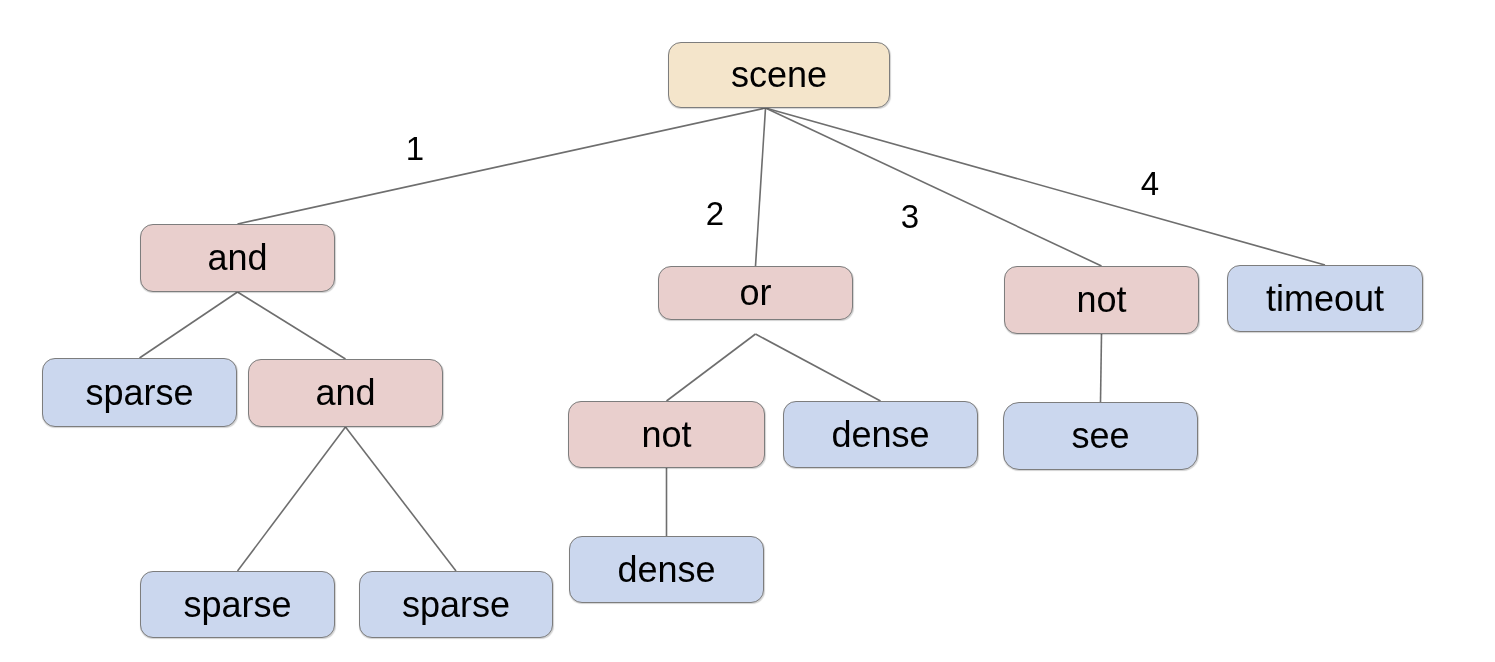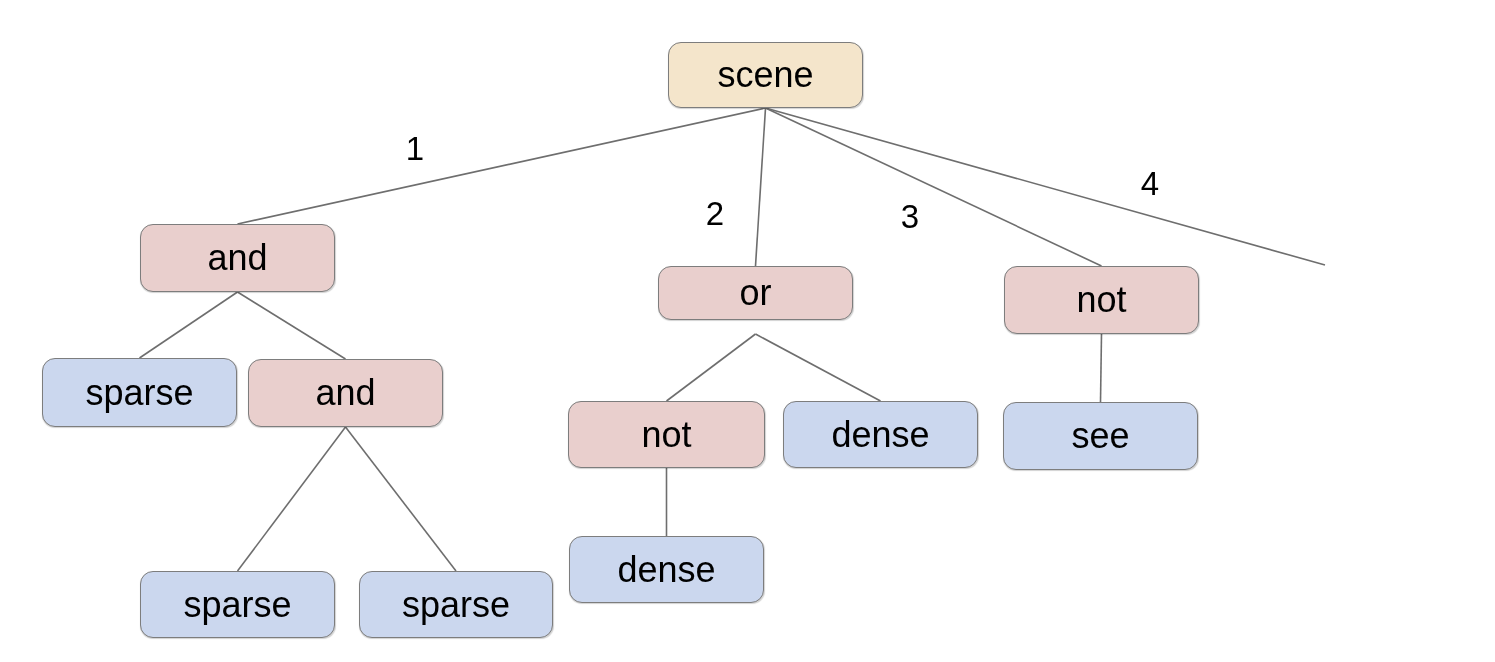--- a/index.html
+++ b/index.html
@@ -66,25 +66,26 @@
       <line x1="755.5" y1="334" x2="666.5" y2="401" class="edge-line"></line>
       <line x1="755.5" y1="334" x2="880.5" y2="401" class="edge-line"></line>
       <line x1="666.5" y1="468" x2="666.5" y2="536" class="edge-line"></line>
       <line x1="1101.5" y1="334" x2="1100.5" y2="402" class="edge-line"></line>
     </svg>
 
 <div class="edge-label" style="left: 415px; top: 148px;">1</div>
     <div class="edge-label" style="left: 715px; top: 213px;">2</div>
     <div class="edge-label" style="left: 910px; top: 216px;">3</div>
     <div class="edge-label" style="left: 1150px; top: 183px;">4</div>
-    <div class="node root" style="left: 668px; top: 42px; width: 195px; height: 66px;">scene</div>
+    <div class="node root" style="left: 668px; top: 42px; width: 222px; height: 66px;">scene</div>
     <div class="node operator" style="left: 140px; top: 224px; width: 195px; height: 68px;">and</div>
     <div class="node operator" style="left: 658px; top: 266px; width: 195px; height: 54px;">or</div>
     <div class="node operator" style="left: 1004px; top: 266px; width: 195px; height: 68px;">not</div>
+    <div class="node leaf" style="left: 1227px; top: 265px; width: 196px; height: 67px;">timeout</div>
     <div class="node leaf" style="left: 42px; top: 358px; width: 195px; height: 69px;">sparse</div>
     <div class="node operator" style="left: 248px; top: 359px; width: 195px; height: 68px;">and</div>
     <div class="node operator" style="left: 568px; top: 401px; width: 197px; height: 67px;">not</div>
     <div class="node leaf" style="left: 783px; top: 401px; width: 195px; height: 67px;">dense</div>
-    <div class="node leaf" style="left: 1003px; top: 402px; width: 195px; height: 68px;">see</div>
+    <div class="node leaf" style="left: 1003px; top: 402px; width: 195px; height: 68px; border-radius: 16px;">see</div>
     <div class="node leaf" style="left: 140px; top: 571px; width: 195px; height: 67px;">sparse</div>
     <div class="node leaf" style="left: 359px; top: 571px; width: 194px; height: 67px;">sparse</div>
     <div class="node leaf" style="left: 569px; top: 536px; width: 195px; height: 67px;">dense</div>
   </div>
 
 </body></html>

